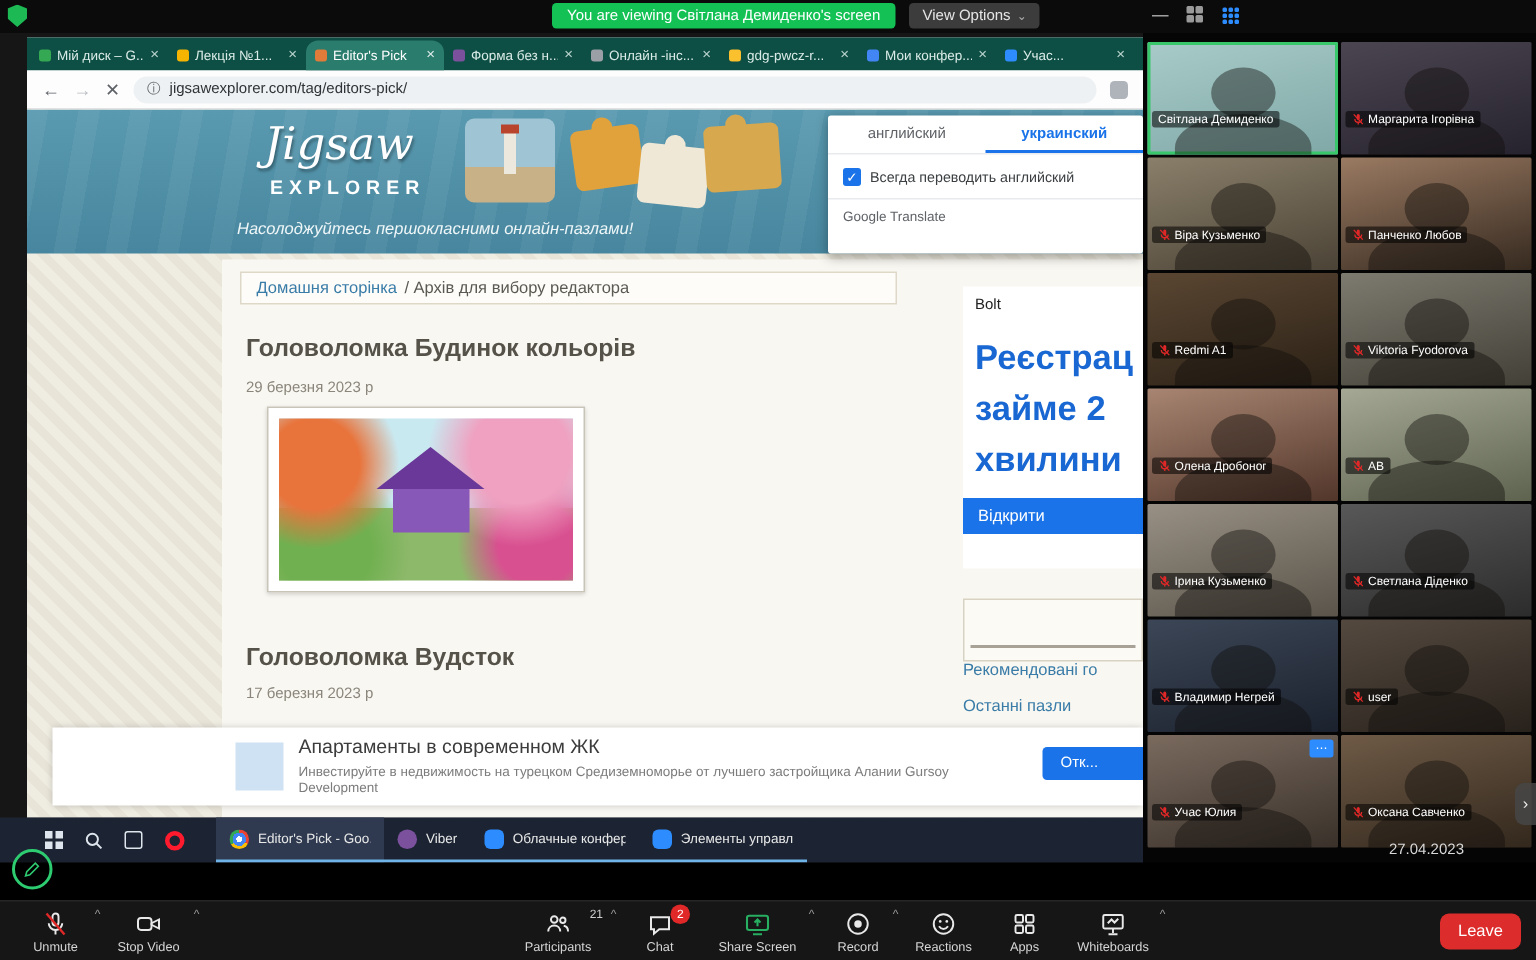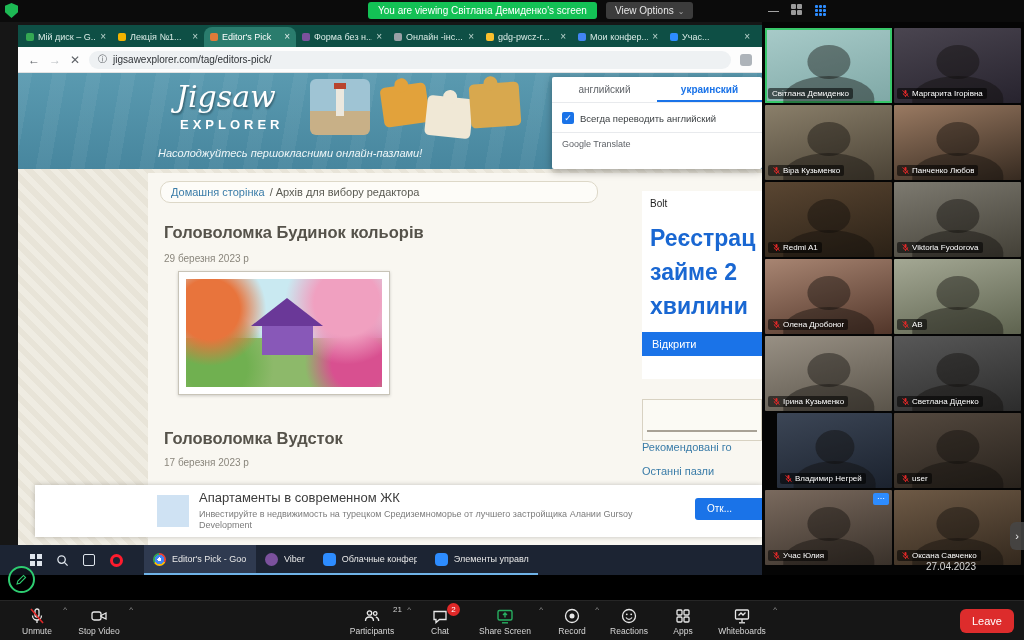--- a/index.html
+++ b/index.html
@@ -57,21 +57,21 @@
   .tp-tabs{height:26px;display:flex;border-bottom:1px solid #e8eaed}
   .tp-tab{flex:1;text-align:center;font-size:10px;line-height:26px;color:#5f6368;cursor:pointer}
   .tp-tab.sel{color:#1a73e8;border-bottom:2px solid #1a73e8;font-weight:bold}
   .tp-check{display:flex;align-items:center;gap:6px;padding:9px 10px 8px 10px}
   .tp-box{width:12px;height:12px;background:#1a73e8;border-radius:2px;color:#fff;font-size:9px;line-height:12px;text-align:center;flex:none}
   .tp-label{font-size:9.5px;color:#3c4043;white-space:nowrap}
   .tp-foot{border-top:1px solid #e8eaed;padding:6px 10px;font-size:9px;color:#5f6368}
 
   
   .maincard{position:absolute;left:130px;top:100px;width:614px;height:372px;background:#f9f7f1}
-  .breadcrumb{position:absolute;left:142px;top:108px;width:438px;height:22px;background:#fdfcf8;border:1px solid #ddd8c8;border-radius:10px;display:flex;align-items:center;padding:0 10px;font-size:11px;gap:5px;white-space:nowrap;overflow:hidden}
+  .breadcrumb{position:absolute;left:142px;top:108px;width:438px;height:22px;background:#fdfcf8;border:1px solid #ddd8c8;border-radius:0;display:flex;align-items:center;padding:0 10px;font-size:11px;gap:5px;white-space:nowrap;overflow:hidden}
   .bc-link{color:#3a7ca8;cursor:pointer}
   .bc-cur{color:#5a5a52}
   .post-title{position:absolute;left:146px;font-size:16.5px;color:#55524a;font-weight:bold}
   .post-date{position:absolute;left:146px;font-size:10px;color:#8a867c}
   .artframe{position:absolute;left:160px;top:198px;width:212px;height:124px;background:#fff;border:1px solid #c8c4b8;box-shadow:0 1px 3px rgba(0,0,0,.18);padding:7px;cursor:pointer}
   .art{width:100%;height:100%;position:relative;overflow:hidden;background:
     radial-gradient(circle at 12% 28%,#e8743c 0 16%,transparent 30%),
     radial-gradient(circle at 82% 22%,#f0a0c0 0 18%,transparent 34%),
     radial-gradient(circle at 88% 78%,#d85090 0 14%,transparent 28%),
     radial-gradient(circle at 16% 82%,#70b050 0 16%,transparent 30%),
@@ -109,21 +109,21 @@
   .tb-label{font-size:9px;color:#e8e8e8;white-space:nowrap;overflow:hidden}
 
   
   .gallery{position:absolute;left:762px;top:22px;width:262px;height:553px;background:#050505}
   .tiles{position:absolute;left:3px;top:6px;display:grid;grid-template-columns:127px 127px;grid-auto-rows:75px;gap:2px}
   .tile{position:relative;overflow:hidden;border-radius:1px;cursor:pointer}
   .tile.active{outline:2px solid #38c76a;outline-offset:-2px}
   .sil{position:absolute;inset:0}
   .sil::before{content:"";position:absolute;left:50%;top:22%;width:34%;height:46%;transform:translateX(-50%);background:rgba(15,12,10,.42);border-radius:50%}
   .sil::after{content:"";position:absolute;left:50%;top:64%;width:72%;height:60%;transform:translateX(-50%);background:rgba(15,12,10,.42);border-radius:50% 50% 0 0}
-  .nameplate{position:absolute;left:3px;bottom:4px;display:flex;align-items:center;gap:2px;background:rgba(0,0,0,.55);border-radius:2px;padding:1px 4px;max-width:119px}
+  .nameplate{position:absolute;left:3px;bottom:18px;display:flex;align-items:center;gap:2px;background:rgba(0,0,0,.55);border-radius:2px;padding:1px 4px;max-width:119px}
   .pname{color:#fff;font-size:8px;white-space:nowrap;overflow:hidden}
   .tilemenu{position:absolute;right:3px;top:3px;width:16px;height:12px;background:#2d8cff;border-radius:2px;color:#fff;font-size:8px;line-height:11px;text-align:center}
   .gdate{position:absolute;right:48px;bottom:3px;color:#d8d8d8;font-size:10px}
   .nextpg{position:absolute;right:0;top:500px;width:14px;height:28px;background:rgba(70,70,70,.85);border-radius:6px 0 0 6px;color:#eee;display:flex;align-items:center;justify-content:center;font-size:11px;cursor:pointer}
 
   
   .zoombar{position:absolute;left:0;top:600px;width:1024px;height:40px;background:#161616;border-top:1px solid #262626;z-index:50}
   .tbtn{position:absolute;top:2px;height:36px;display:flex;flex-direction:column;align-items:center;justify-content:center;gap:1px;color:#d6d6d6;font-size:8.5px;cursor:pointer}
   .tbtn svg{display:block}
   .caret{position:absolute;top:2px;right:-1px;color:#9a9a9a;font-size:8px}
@@ -446,21 +446,21 @@
               <g stroke="#e02828" stroke-width="1.8" fill="none">
                 <rect x="7" y="2" width="4" height="8" rx="2" fill="#e02828" stroke="none"></rect>
                 <path d="M4.5 8.5a4.5 4.5 0 0 0 9 0"></path>
                 <line x1="9" y1="13" x2="9" y2="16"></line>
                 <line x1="3" y1="2.5" x2="15" y2="15.5"></line>
               </g>
             </svg>
             <span class="pname">Светлана Діденко</span>
           </div>
         </div>
-        <div class="tile" style="background: linear-gradient(165deg, rgb(60, 70, 86), rgb(27, 34, 46)); margin-left: 12px;">
+        <div class="tile" style="background: linear-gradient(165deg, rgb(60, 70, 86), rgb(27, 34, 46));">
           <div class="sil"></div>
           <div class="nameplate">
             <svg width="9" height="9" viewBox="0 0 18 18">
               <g stroke="#e02828" stroke-width="1.8" fill="none">
                 <rect x="7" y="2" width="4" height="8" rx="2" fill="#e02828" stroke="none"></rect>
                 <path d="M4.5 8.5a4.5 4.5 0 0 0 9 0"></path>
                 <line x1="9" y1="13" x2="9" y2="16"></line>
                 <line x1="3" y1="2.5" x2="15" y2="15.5"></line>
               </g>
             </svg>

